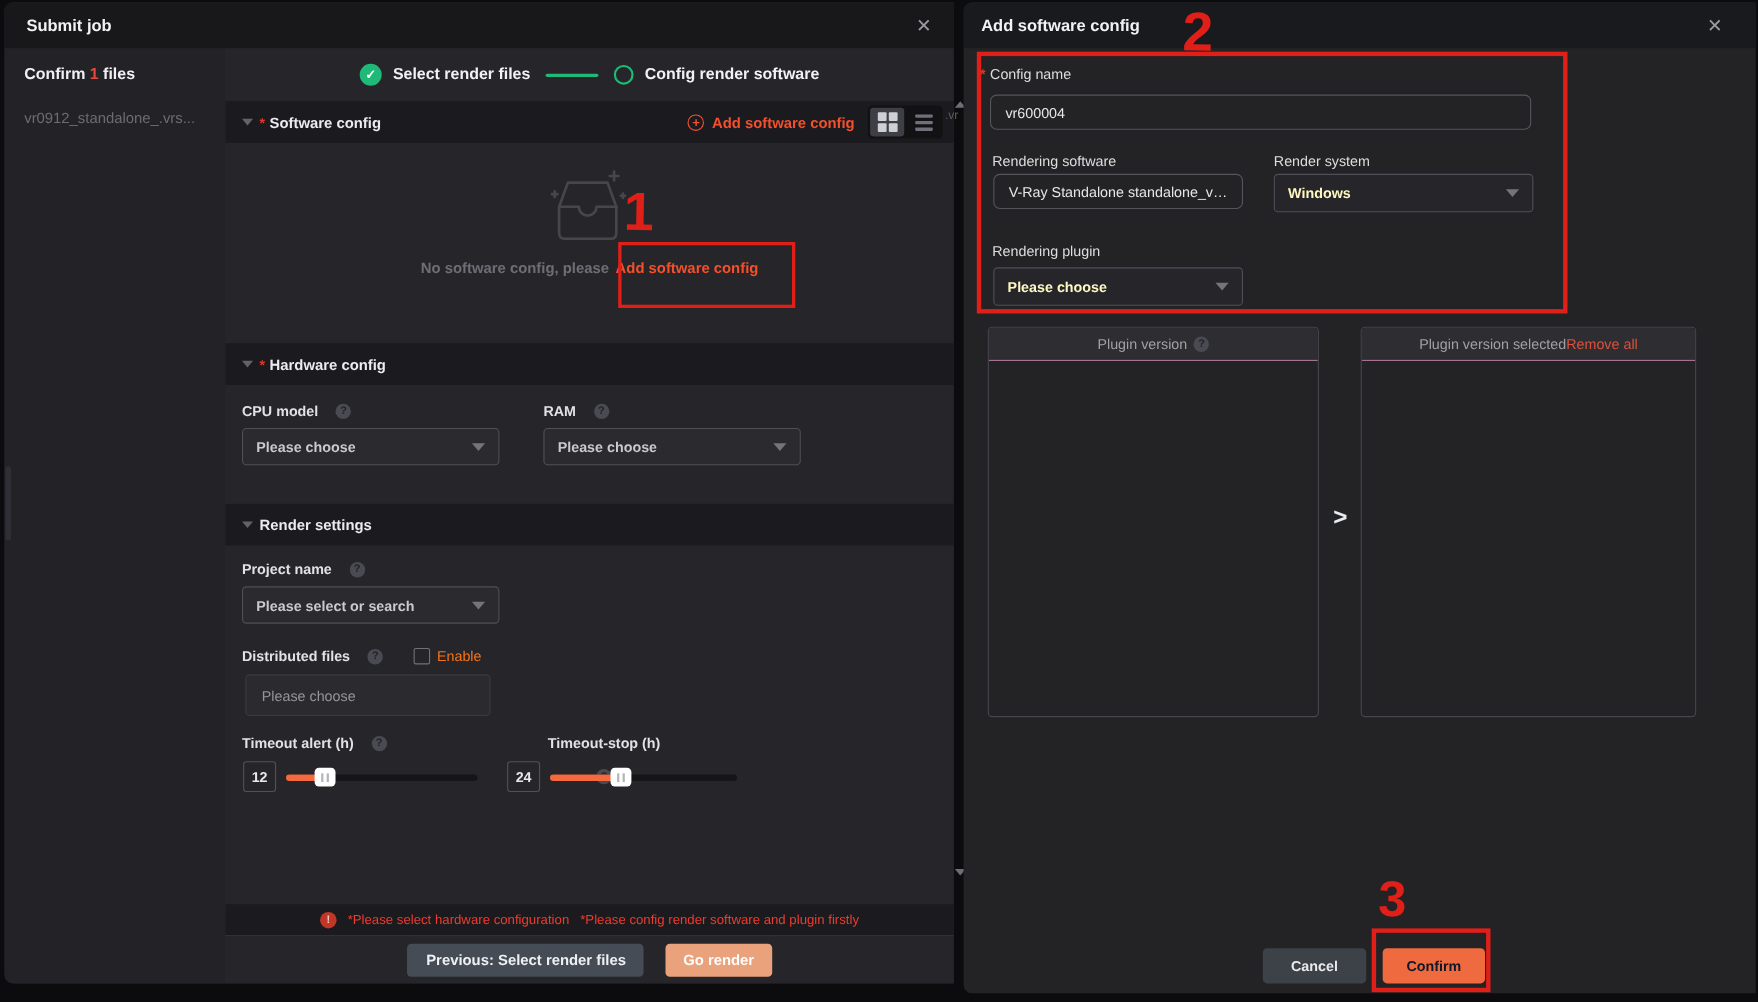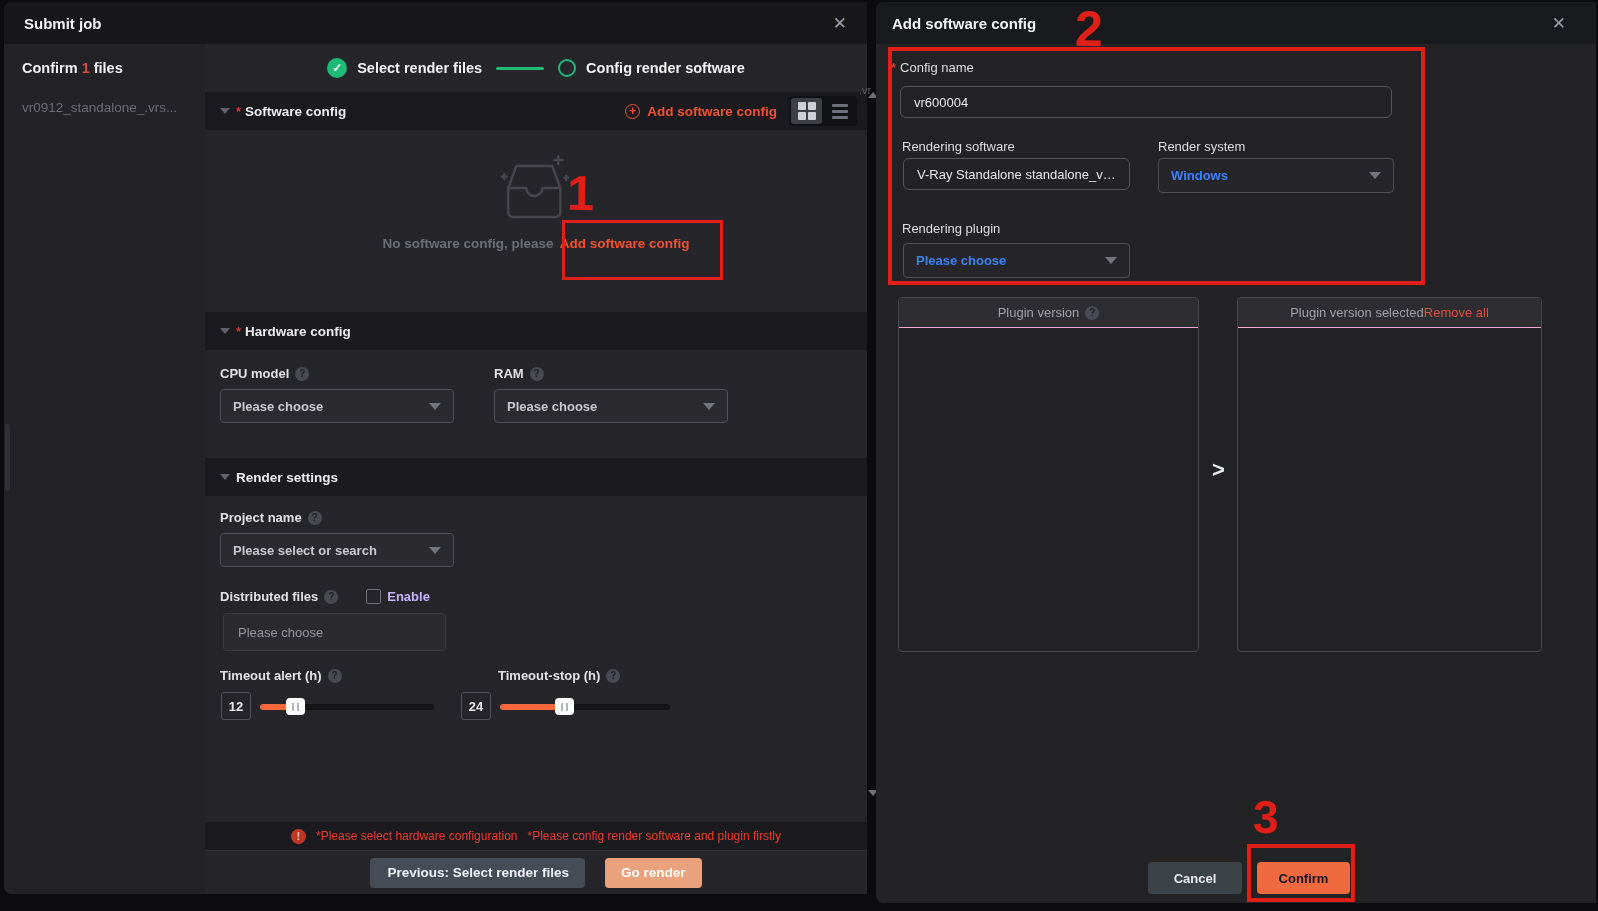--- a/index.html
+++ b/index.html
@@ -56,31 +56,31 @@
   .empty { position:relative; height:182px; background:#26262a; }
   .inbox-svg { position:absolute; left:50%; top:20px; transform:translateX(-52%); }
   .empty-text { position:absolute; top:106px; width:100%; display:flex; justify-content:center; gap:6px;
     font-size:13.5px; font-weight:bold; }
   .empty-text .gray { color:#6e6e77; }
   .empty-text .red { color:#f4502c; cursor:pointer; }
   .ann-box { position:absolute; border:3px solid #e01f18; }
   .ann-num { position:absolute; color:#e01f18; font-weight:bold; line-height:1; transform:rotate(1deg); }
   .hwbody { position:relative; height:108px; background:#26262a; }
   .fgroup { position:absolute; }
-  .flabel { display:flex; align-items:center; gap:6px; font-size:13px; font-weight:bold; color:#e2e2e5; }
+  .flabel { display:flex; align-items:center; gap:16px; font-size:13px; font-weight:bold; color:#e2e2e5; }
   .help-ic { width:14px; height:14px; border-radius:50%; background:#4a4a52; color:#222226; font-size:10px; font-weight:bold;
     display:flex; align-items:center; justify-content:center; }
   .sel { height:34px; border:1px solid #4f4f57; border-radius:4px; background:#2a2a2f; display:flex; align-items:center;
     justify-content:space-between; padding:0 12px; cursor:pointer; margin-top:8px; }
   .sel .sel-text { font-size:13px; font-weight:bold; color:#c9c9cf; white-space:nowrap; overflow:hidden; }
   .caret { width:0; height:0; border-left:6px solid transparent; border-right:6px solid transparent; border-top:7px solid #74747c; }
   .rsbody { position:relative; flex:1; background:#26262a; }
   .chkrow { position:absolute; left:15px; top:93px; display:flex; align-items:center; gap:6px; }
   .checkbox { width:15px; height:15px; border:1px solid #70707a; border-radius:2px; background:#26262a; margin-left:22px; cursor:pointer; }
-  .chk-lbl { font-size:13px; font-weight:bold; color:#c4b5fd; }
+  .chk-lbl { font-size:13px; font-weight:normal; color:#f97316; }
   .dis-input { position:absolute; left:18px; top:117px; width:223px; height:38px; background:#2b2b2f; border:1px solid #3a3a40;
     border-radius:4px; display:flex; align-items:center; padding:0 14px; font-size:13px; color:#95959c; }
   .numbox { position:absolute; width:30px; height:28px; border:1px solid #51515a; border-radius:3px; background:#26262a;
     color:#e8e8ea; font-size:13px; font-weight:bold; display:flex; align-items:center; justify-content:center; }
   .track { position:absolute; height:6px; background:#151517; border-radius:3px; cursor:pointer; }
   .track .fill { position:absolute; left:0; top:0; height:6px; background:#f4693d; border-radius:3px; }
   .handle { position:absolute; top:-6px; width:19px; height:17px; background:#fff; border-radius:4px; cursor:grab;
     display:flex; align-items:center; justify-content:center; gap:3px; }
   .handle i { display:block; width:2px; height:8px; background:#b4b4bc; }
   .warnbar { height:28px; background:#1b1b1f; display:flex; align-items:center; justify-content:center; gap:10px; }
@@ -89,36 +89,36 @@
   .warn-txt { color:#ef3b2d; font-size:12px; }
   .lfooter { height:44px; background:#26262a; border-top:1px solid #303036; display:flex; align-items:center;
     justify-content:center; gap:20px; }
   .btn { height:30px; border-radius:4px; display:flex; align-items:center; justify-content:center; padding:0 16px;
     font-size:13.5px; font-weight:bold; cursor:pointer; }
   .btn-prev { background:#464c55; color:#f0f0f3;padding-left:17px; }
   .btn-go { background:#e9a27c; color:#fdfdfd; }
   
   .gap-arrow-up { position:absolute; left:868px; top:92px; width:0; height:0; border-left:5px solid transparent;
     border-right:5px solid transparent; border-bottom:6px solid #6e6e76; }
-  .gap-txt { position:absolute; left:859px; top:84px; color:#5c5c64; font-size:11px; }
+  .gap-txt { position:absolute; left:859px; top:99px; color:#5c5c64; font-size:11px; }
   .gap-arrow-dn { position:absolute; left:868px; top:790px; width:0; height:0; border-left:5px solid transparent;
     border-right:5px solid transparent; border-top:6px solid #6e6e76; }
   
   .rmodal { position:absolute; left:876px; top:2px; width:720px; height:901px; background:#232326;
     border-radius:8px 0 0 8px; overflow:hidden; }
   .rtitle { position:absolute; left:0; top:0; right:0; height:42px; background:#191a1d; display:flex;
     align-items:center; justify-content:space-between; padding:0 30px 0 16px; }
   .rbody { position:absolute; left:0; top:42px; right:0; bottom:0; background:#232326; }
   .bigredbox { position:absolute; left:12px; top:3px; width:537px; height:238px; border:4px solid #e01f18; }
   .rlabel { position:absolute; font-size:13px; color:#dededf; display:flex; align-items:center; gap:6px; }
   .rinput { position:absolute; height:32px; background:#232326; border:1px solid #55555c; border-radius:6px;
     display:flex; align-items:center; padding:0 13px; font-size:13px; color:#e6e6e8; }
   .rsel { position:absolute; height:35px; background:#26262a; border:1px solid #4f4f57; border-radius:4px;
     display:flex; align-items:center; justify-content:space-between; padding:0 12px; cursor:pointer; }
-  .rsel .sel-text { font-size:13px; font-weight:bold; color:#3b82f6; }
+  .rsel .sel-text { font-size:13px; font-weight:bold; color:#fef9c3; }
   .trunc { white-space:nowrap; overflow:hidden; text-overflow:ellipsis; }
   .tlist { position:absolute; top:253px; height:355px; border:1px solid #46464c; border-radius:4px; background:#232326; }
   .tlist-h { height:30px; background:#2d2d32; border-bottom:1px solid #f9a8d4; display:flex; align-items:center;
     justify-content:center; padding:0 12px; border-radius:4px 4px 0 0; }
   .tlist-h .tl-lbl { font-size:13px; color:#a0a1a7; display:flex; align-items:center; gap:6px; }
   .removeall { font-size:13px; color:#e1503a; cursor:pointer; }
   .chev { position:absolute; left:336px; top:413px; color:#e8ecef; font-size:22px; font-weight:bold; cursor:pointer; }
   .rbtn { position:absolute; top:818px; height:32px; border-radius:4px; display:flex; align-items:center;
     justify-content:center; font-size:13px; font-weight:bold; cursor:pointer; }
   .rbtn-cancel { left:272px; width:94px; background:#3d4248; color:#eaeaec; }
@@ -259,21 +259,21 @@
             <span class="chk-lbl">Enable</span>
           </div>
           <div class="dis-input dots">
             <span>Please choose</span>
           </div>
 
           <div class="flabel" style="position:absolute; left:15px; top:172px;">
             <span>Timeout alert (h)</span>
             <span class="help-ic">?</span>
           </div>
-          <div class="flabel" style="position:absolute; left:293px; top:172px;">
+          <div class="flabel" style="position:absolute; left:293px; top:172px;flex-direction:column;">
             <span>Timeout-stop (h)</span>
             <span class="help-ic">?</span>
           </div>
 
           <div class="numbox" style="left:16px; top:196px;">12</div>
           <div class="track" style="left:55px; top:208px; width:174px;">
             <span class="fill" style="width:38px;"></span>
             <span class="handle" style="left:26px;">
                 <i></i>
                 <i></i>

